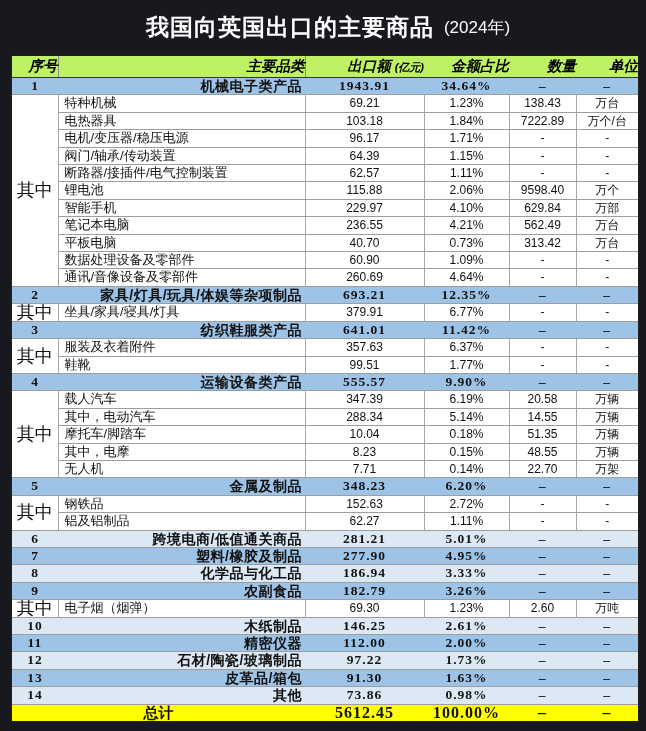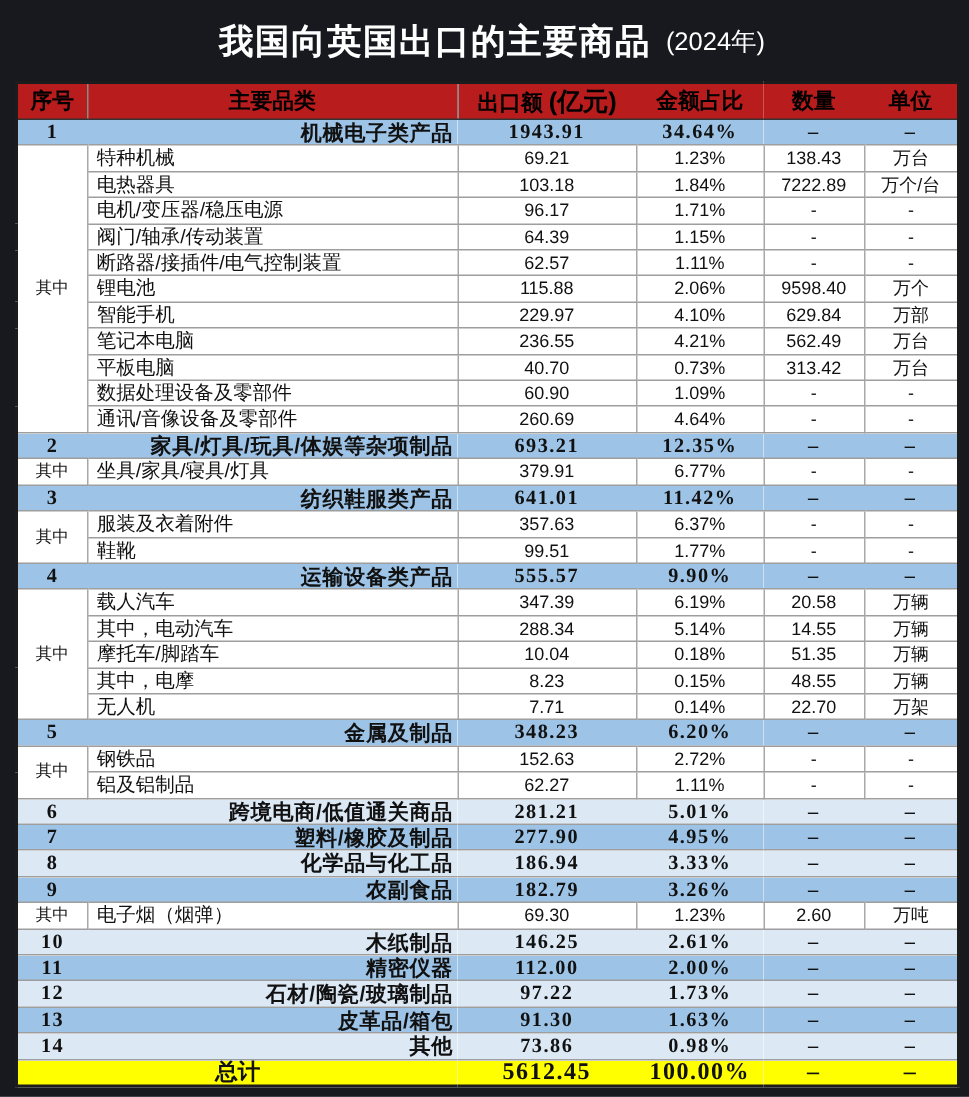--- a/index.html
+++ b/index.html
@@ -29,27 +29,28 @@
   }
   col.c-seq{width:47px;}
   col.c-cat{width:247px;}
   col.c-exp{width:119px;}
   col.c-share{width:85px;}
   col.c-qty{width:67px;}
   col.c-unit{width:63px;}
   th{
     height:21px;
     font-size:14.5px;font-weight:bold;color:#000;
-    text-align:center;vertical-align:middle;
-    background:#b91c1c;white-space:nowrap;
+    text-align:right;vertical-align:middle;
+    background:#bef264;white-space:nowrap;
     border-bottom:1px solid #333;
     padding:0;
+    font-style:italic;
   }
   th.sep-r{border-right:1px solid #8a8a8a;}
-  .hdr-small{font-size:17px;font-weight:bold;}
+  .hdr-small{font-size:11px;font-weight:bold;}
   td{
     height:16.4px;line-height:16.4px;
     padding:0 3px;
     font-size:12px;color:#111;
     text-align:center;vertical-align:middle;
     white-space:nowrap;overflow:hidden;
     border-top:1px solid #9e9e9e;border-bottom:1px solid #9e9e9e;
   }
   
   .row-sub td{background:#ffffff;border-left:1px solid #a8a8a8;border-right:1px solid #a8a8a8;}
@@ -59,21 +60,21 @@
   td.cat{text-align:left;padding-left:6px;}
   .row-main td.cat,.row-main-light td.cat{font-size:14px;letter-spacing:0.5px;text-align:right;}
   .row-sub td.cat{font-size:13px;}
   td.num{font-family:"Liberation Sans", sans-serif;}
   .row-main td.num,.row-main-light td.num,.row-total td.num,
   .row-main td.seq,.row-main-light td.seq{
     font-family:"Liberation Serif", serif;
     font-size:13.5px;letter-spacing:1px;
   }
   .row-total td.num{font-size:16px;}
-  td.qizhong{font-size:11px;background:#ffffff;font-weight:normal;}
+  td.qizhong{font-size:18px;background:#ffffff;font-weight:normal;}
   td.total-label{text-align:center;font-size:15px;}
 </style>
 </head>
 <body>
 
 <div class="frame">
   <div class="titlebar">
     <span class="title-main">我国向英国出口的主要商品</span>
     <span class="title-year">(2024年)</span>
   </div>

